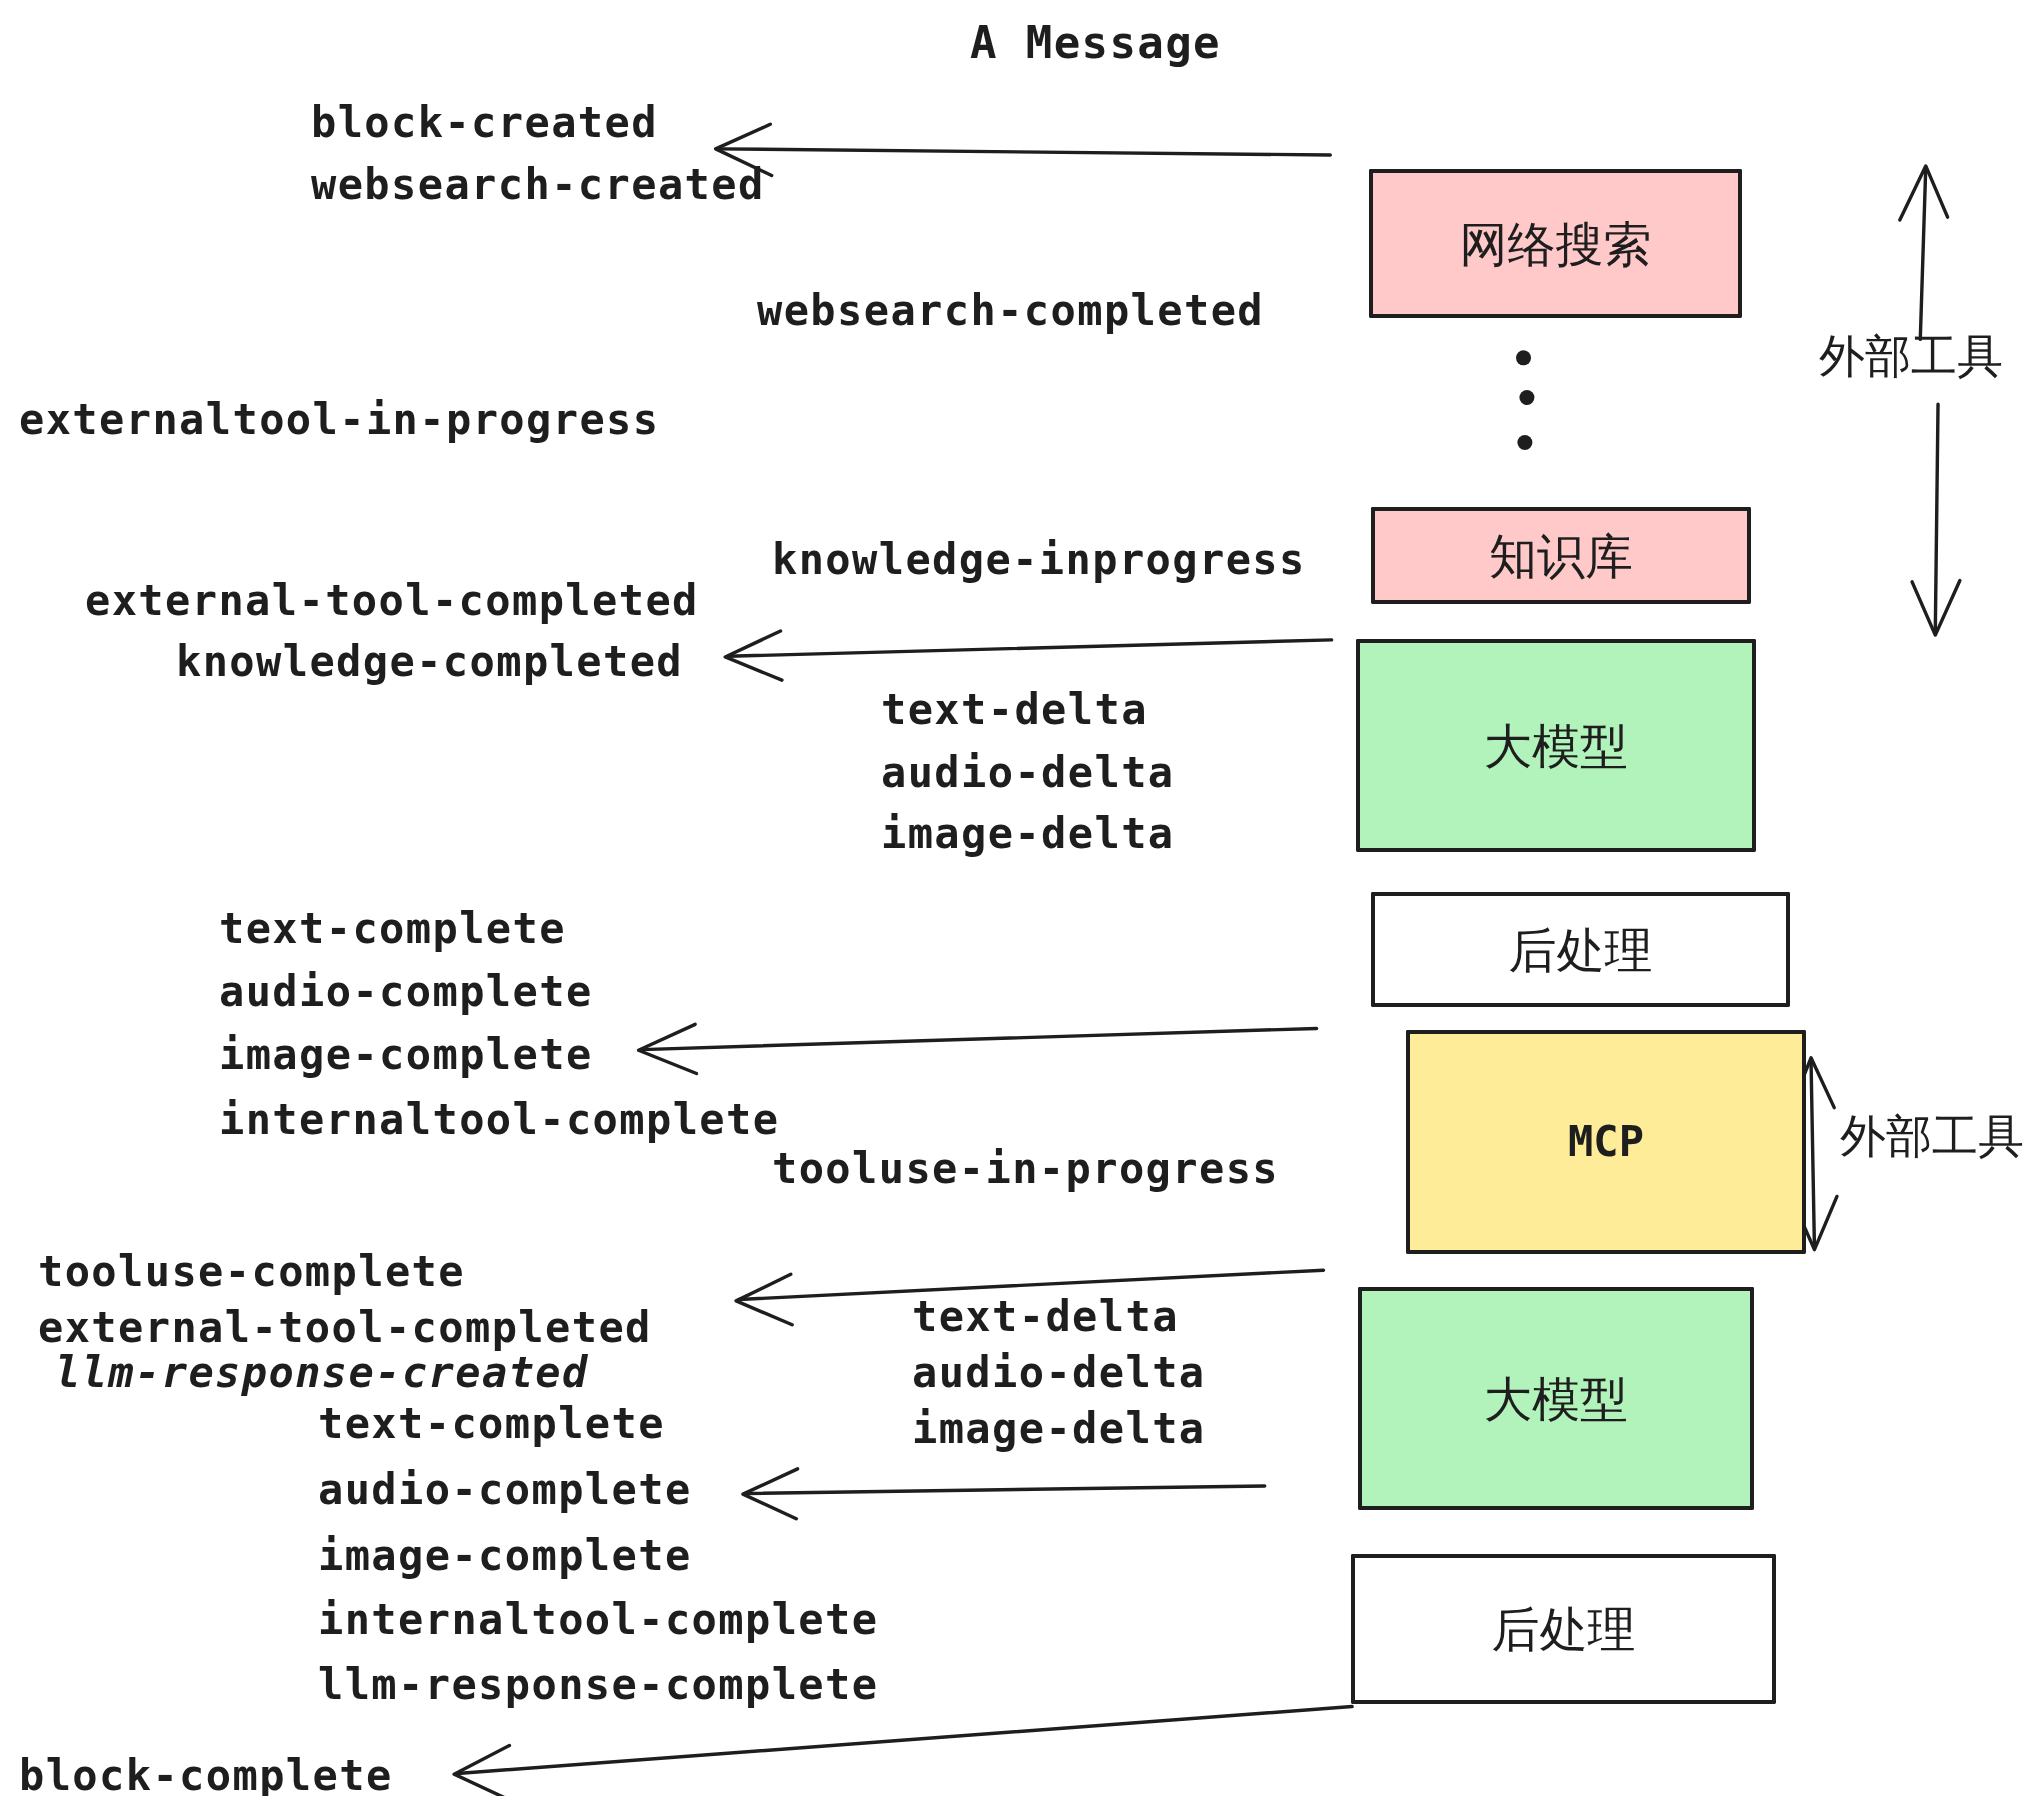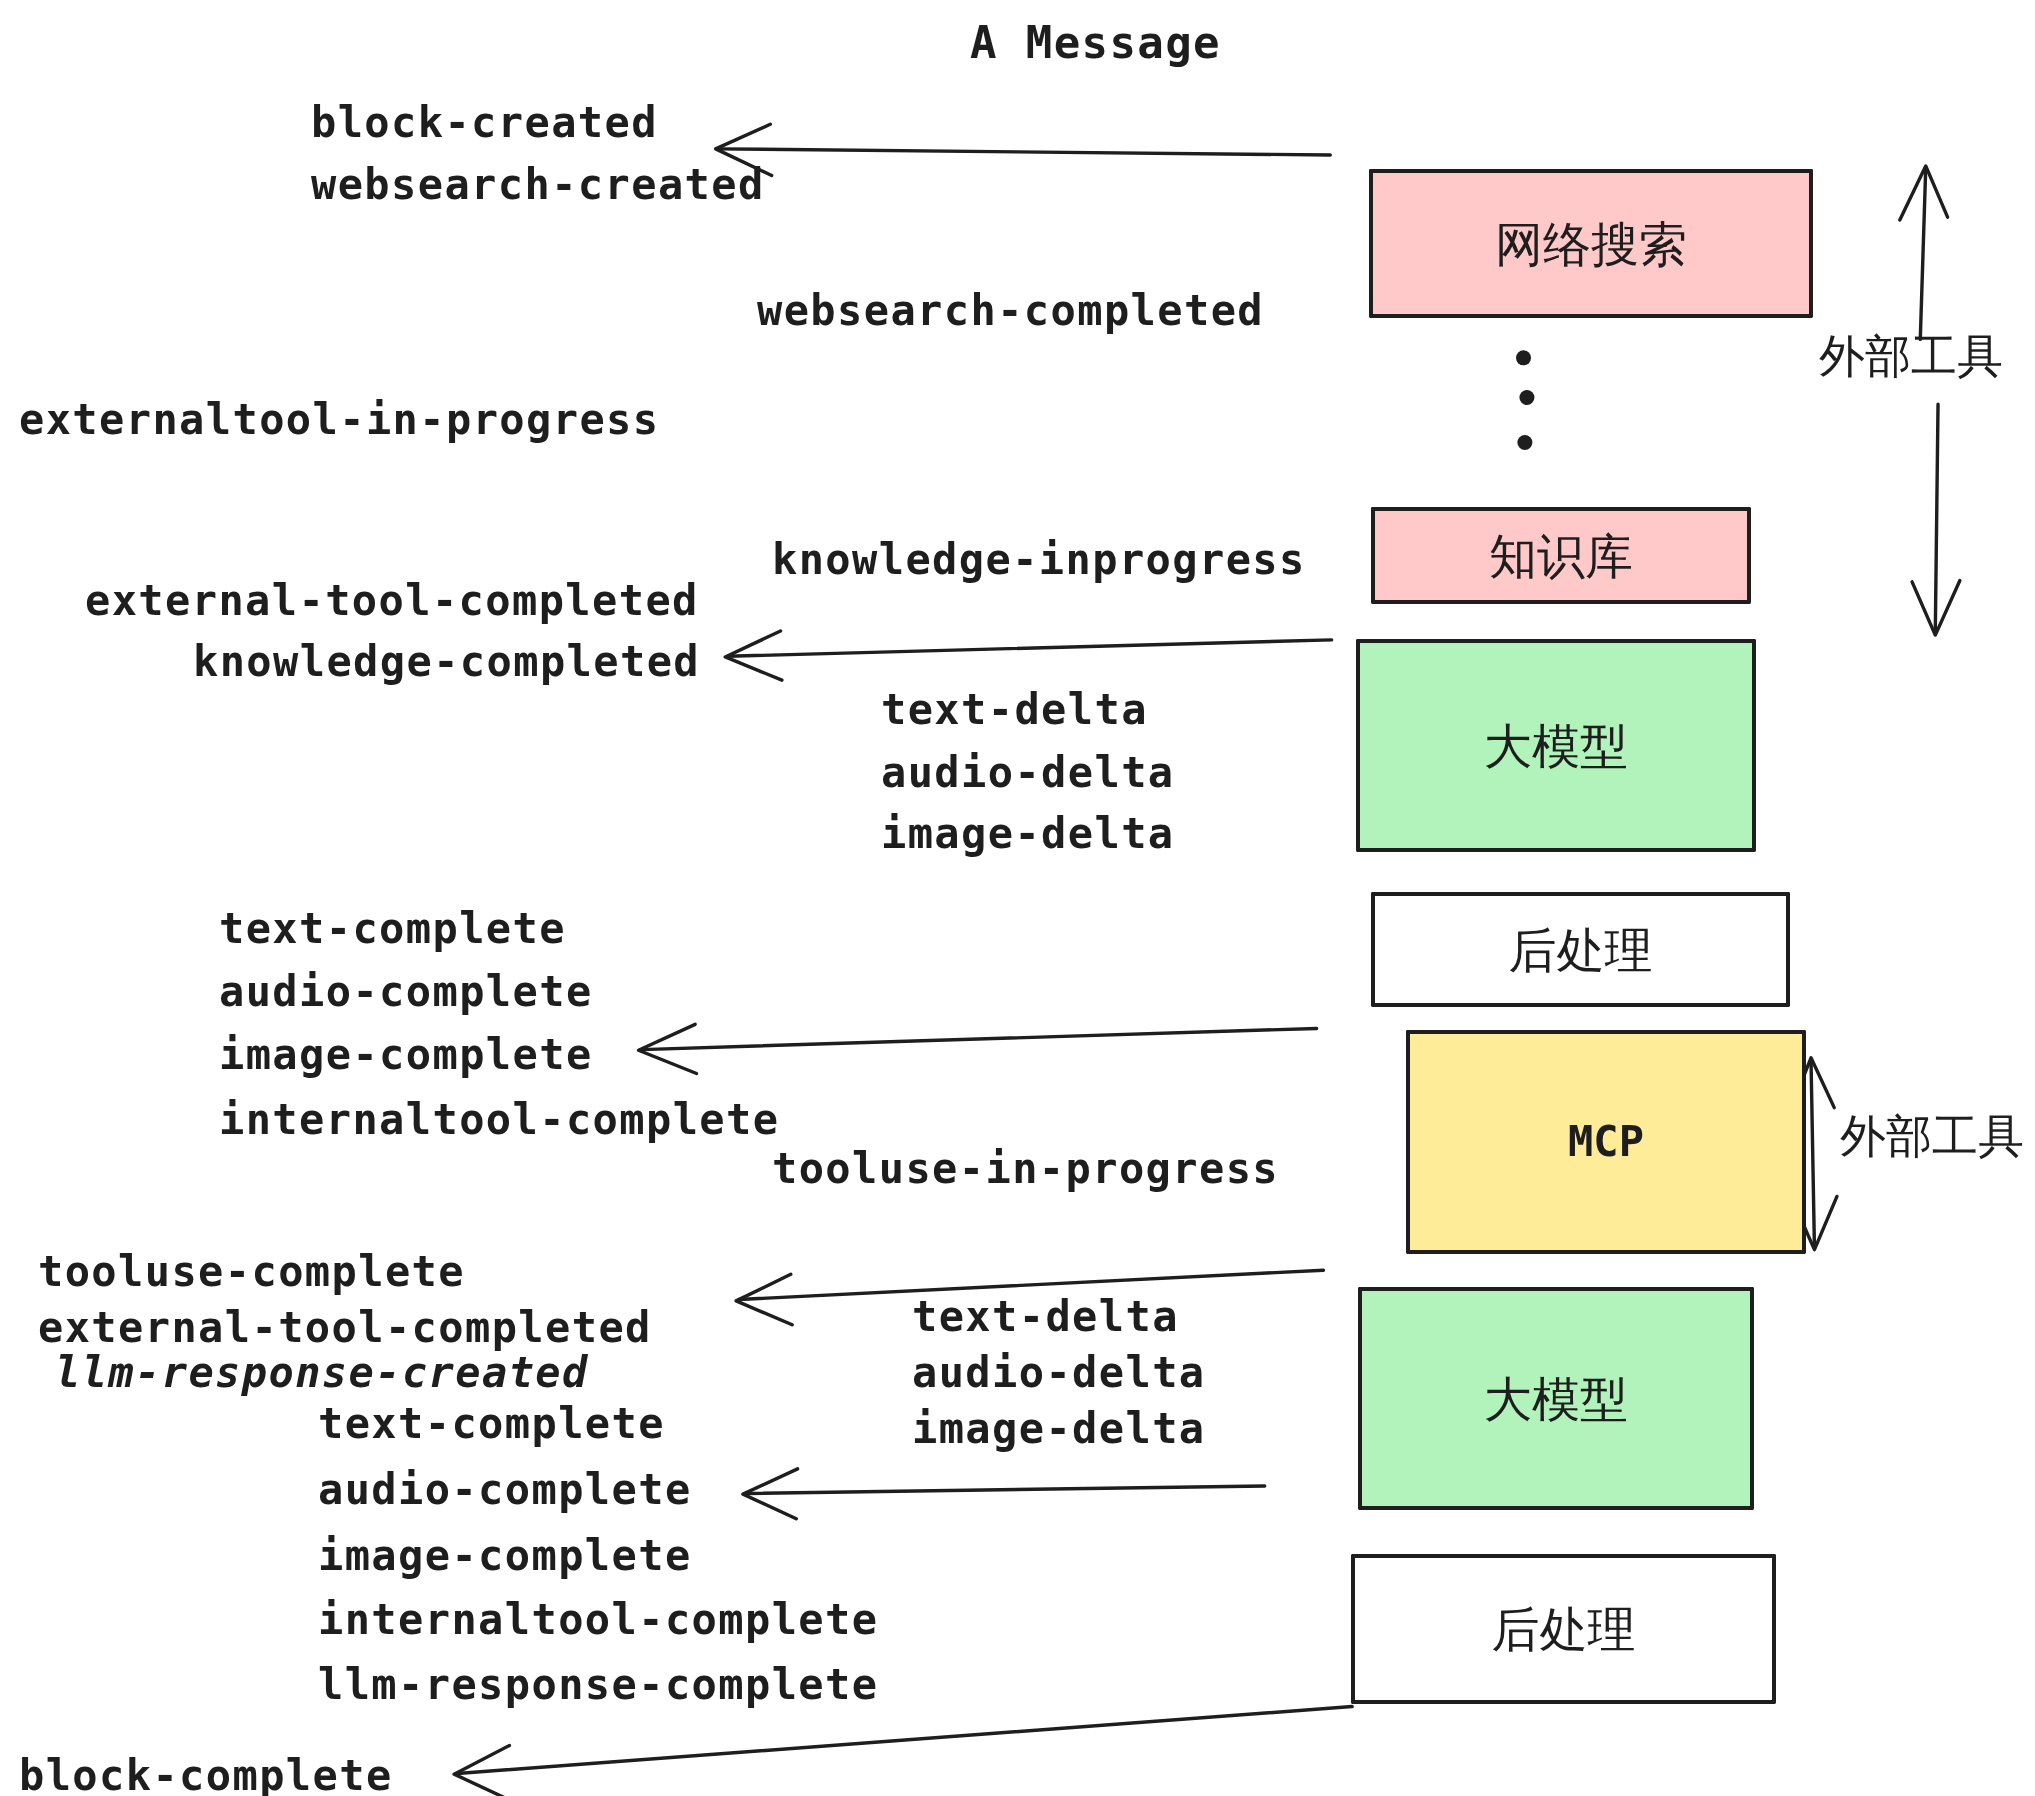--- a/index.html
+++ b/index.html
@@ -37,38 +37,38 @@
     font-family:"DejaVu Sans","Liberation Sans",sans-serif;
     font-size:48px;line-height:1;white-space:nowrap;color:var(--stroke,#1e1e1e);
   }
   .box .mono{font-family:"DejaVu Sans Mono","Liberation Mono",monospace;font-weight:bold;font-size:42px;}
   .fill-pink{background:var(--box-pink,#ffc9c9);}
   .fill-green{background:var(--box-green,#b2f2bb);}
   .fill-yellow{background:var(--box-yellow,#ffec99);}
   .fill-white{background:var(--box-white,#ffffff);}
 
   
-  .b-websearch{left:1369px;top:169px;width:444px;height:149px;}
+  .b-websearch{left:1369px;top:169px;width:373px;height:149px;}
   .b-knowledge{left:1371px;top:507px;width:380px;height:97px;}
   .b-llm1{left:1356px;top:639px;width:400px;height:213px;}
   .b-post1{left:1371px;top:892px;width:419px;height:115px;}
   .b-mcp{left:1362px;top:1030px;width:400px;height:224px;margin-left:44px;}
   .b-llm2{left:1358px;top:1287px;width:396px;height:223px;}
   .b-post2{left:1351px;top:1554px;width:425px;height:150px;}
 
   
   .t-title{left:970px;top:20.5px;}
   .t-block-created{left:311px;top:102px;}
   .t-websearch-created{left:311px;top:164px;}
   .t-websearch-in-progress{left:757px;top:206px;}
   .t-websearch-completed{left:757px;top:290px;}
   .t-externaltool-in-progress{left:19px;top:399px;}
   .t-knowledge-inprogress{left:772px;top:539px;}
   .t-external-tool-completed-1{left:85px;top:580px;}
-  .t-knowledge-completed{left:193px;top:641px;}
+  .t-knowledge-completed{left:176px;top:641px;}
   .t-text-delta-1{left:881px;top:689px;}
   .t-audio-delta-1{left:881px;top:752px;}
   .t-image-delta-1{left:881px;top:813px;}
   .t-text-complete-1{left:219px;top:908px;}
   .t-audio-complete-1{left:219px;top:971px;}
   .t-image-complete-1{left:219px;top:1034px;}
   .t-internaltool-complete-1{left:219px;top:1099px;}
   .t-tooluse-in-progress{left:772px;top:1148px;}
   .t-tooluse-complete{left:38px;top:1251px;}
   .t-external-tool-completed-2{left:38px;top:1307px;}

